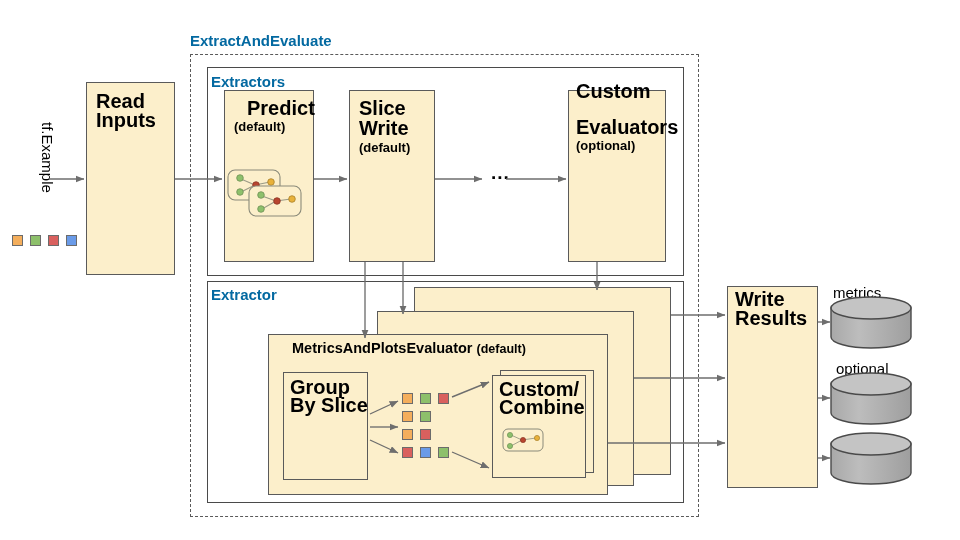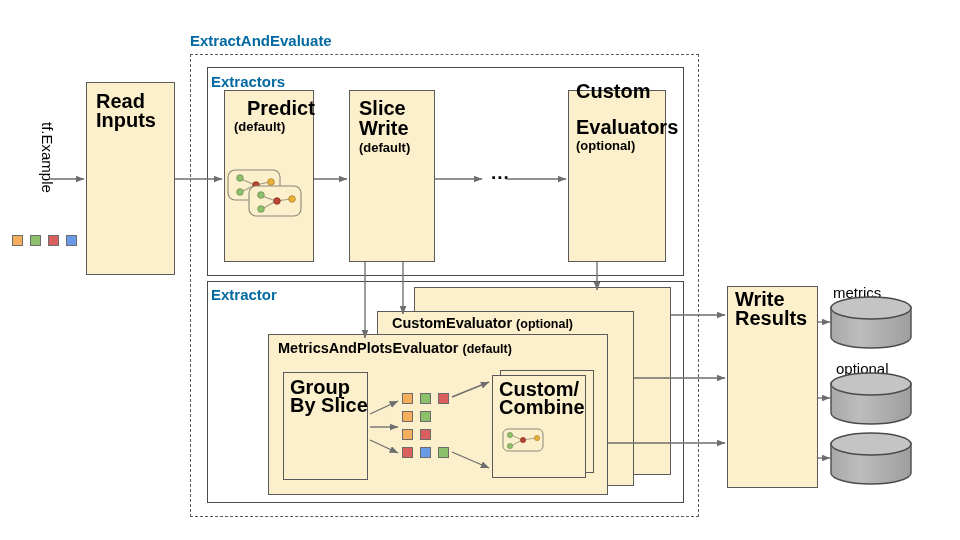--- a/index.html
+++ b/index.html
@@ -112,27 +112,23 @@
   <div class="bx-title" style="left:576px;top:83px;">Custom</div>
   <div class="bx-title" style="left:576px;top:119px;">Evaluators</div>
   <div class="bx-sub" style="left:576px;top:138px;">(optional)</div>
 
   <div class="abs plain" style="left:207px;top:281px;width:477px;height:222px;"></div>
   <div class="grp-title" style="left:211px;top:286px;">Extractor</div>
 
   <div class="abs boxy" style="left:414px;top:287px;width:257px;height:188px;"></div>
 
   <div class="abs boxy" style="left:377px;top:311px;width:257px;height:175px;"></div>
-  <div class="ev-label" style="left:392px;top:315px;">
-    <span>CustomEvaluator</span>
-    <span class="opt">(optional)</span>
-  </div>
 
   <div class="abs boxy" style="left:268px;top:334px;width:340px;height:161px;"></div>
-  <div class="ev-label" style="left:278px;top:340px;">
+  <div class="ev-label" style="left:292px;top:340px;">
     <span>MetricsAndPlotsEvaluator</span>
     <span class="opt">(default)</span>
   </div>
 
   <div class="abs boxy" style="left:283px;top:372px;width:85px;height:108px;"></div>
   <div class="bx-title" style="left:290px;top:379px;">Group</div>
   <div class="bx-title" style="left:290px;top:397px;">By Slice</div>
 
   <div class="abs" id="slice-grid" style="left:402px;top:393px;width:60px;height:70px;">
       <div class="sq" style="left: 0px; top: 0px; background: rgb(244, 174, 92);"></div>

